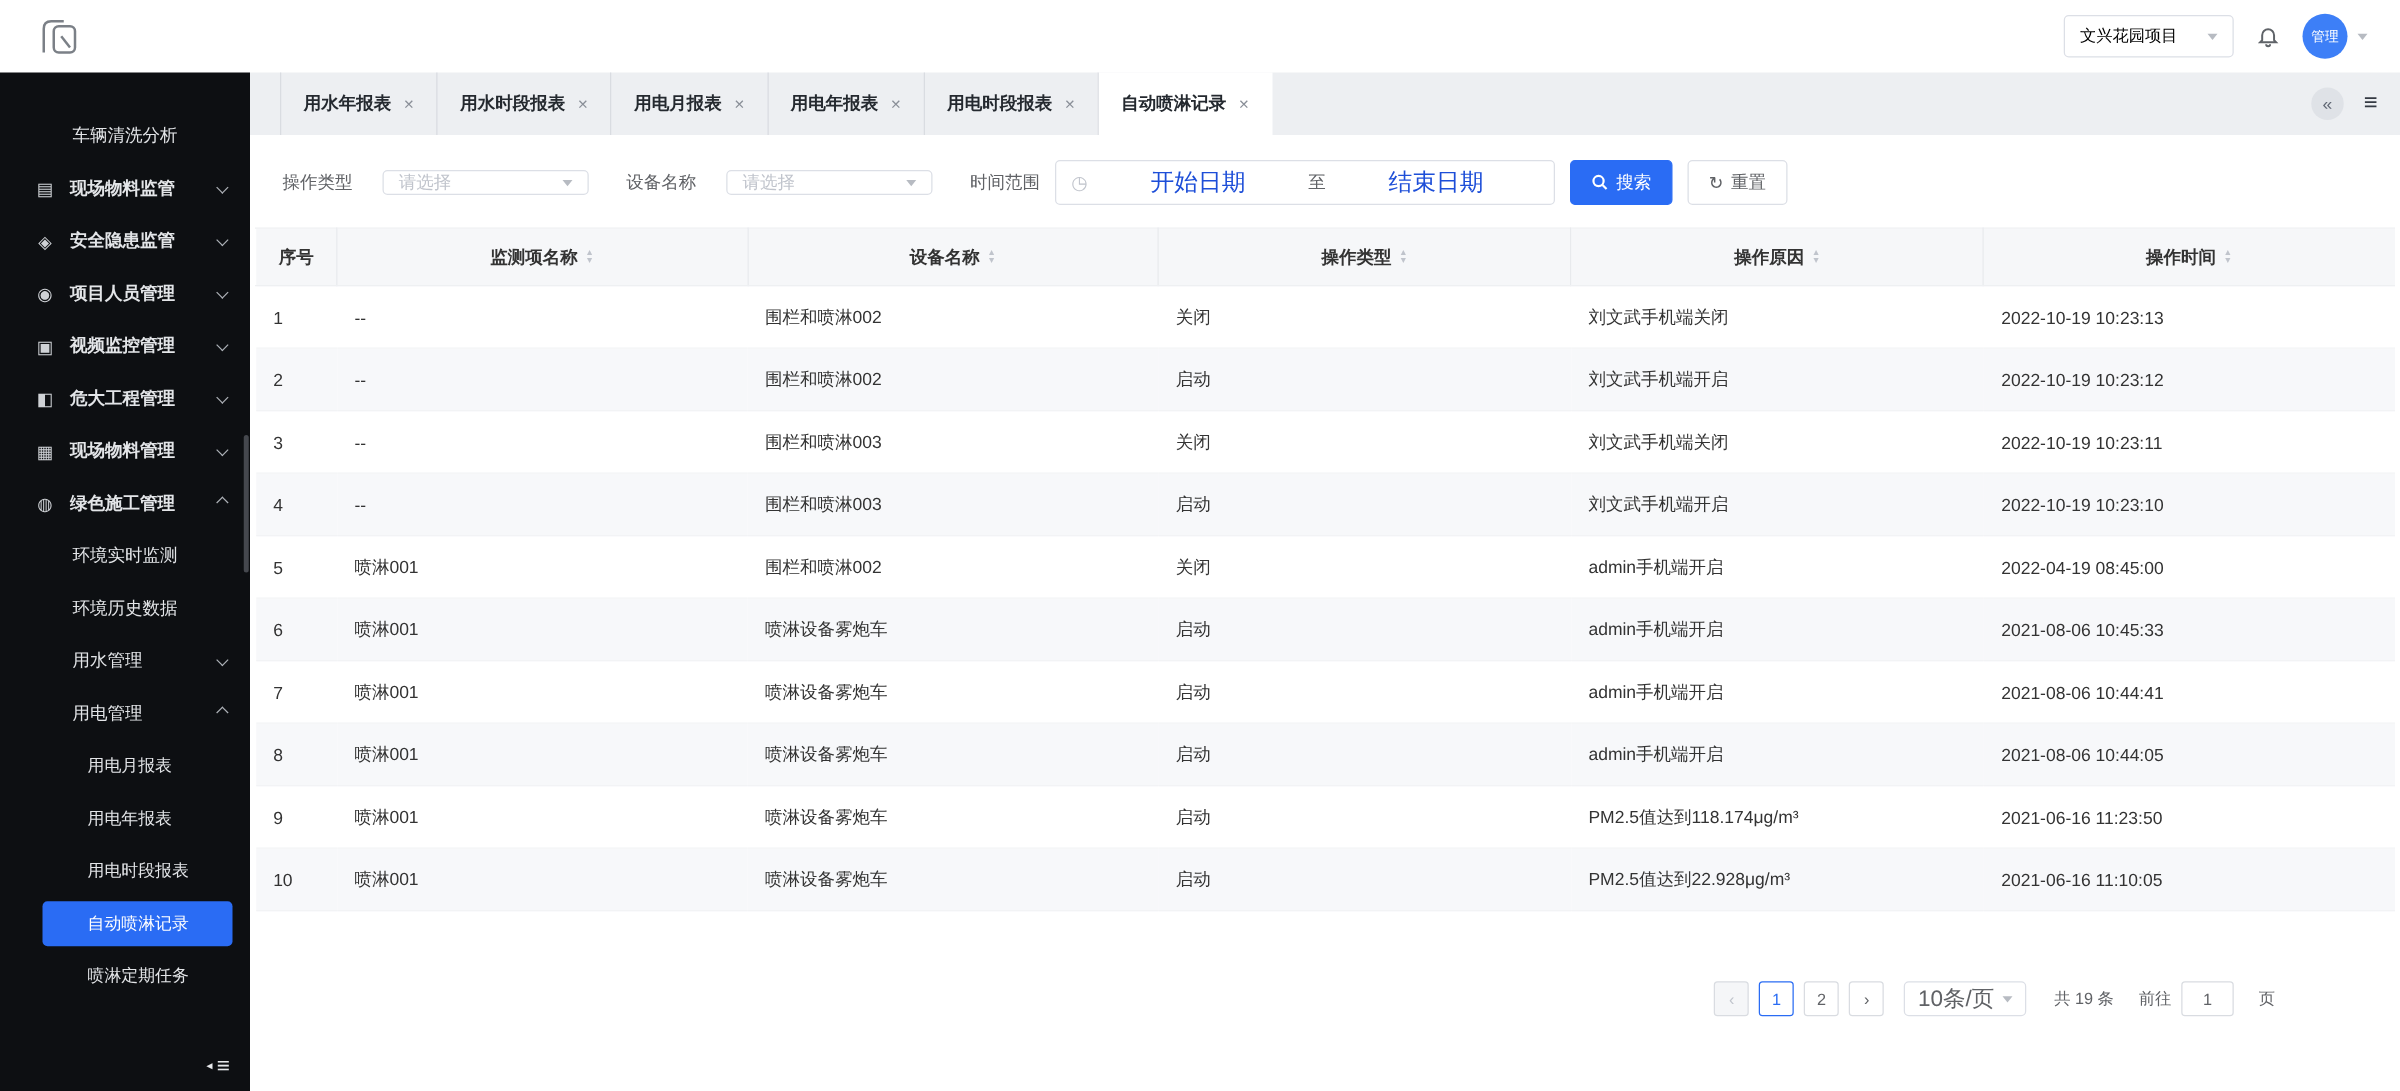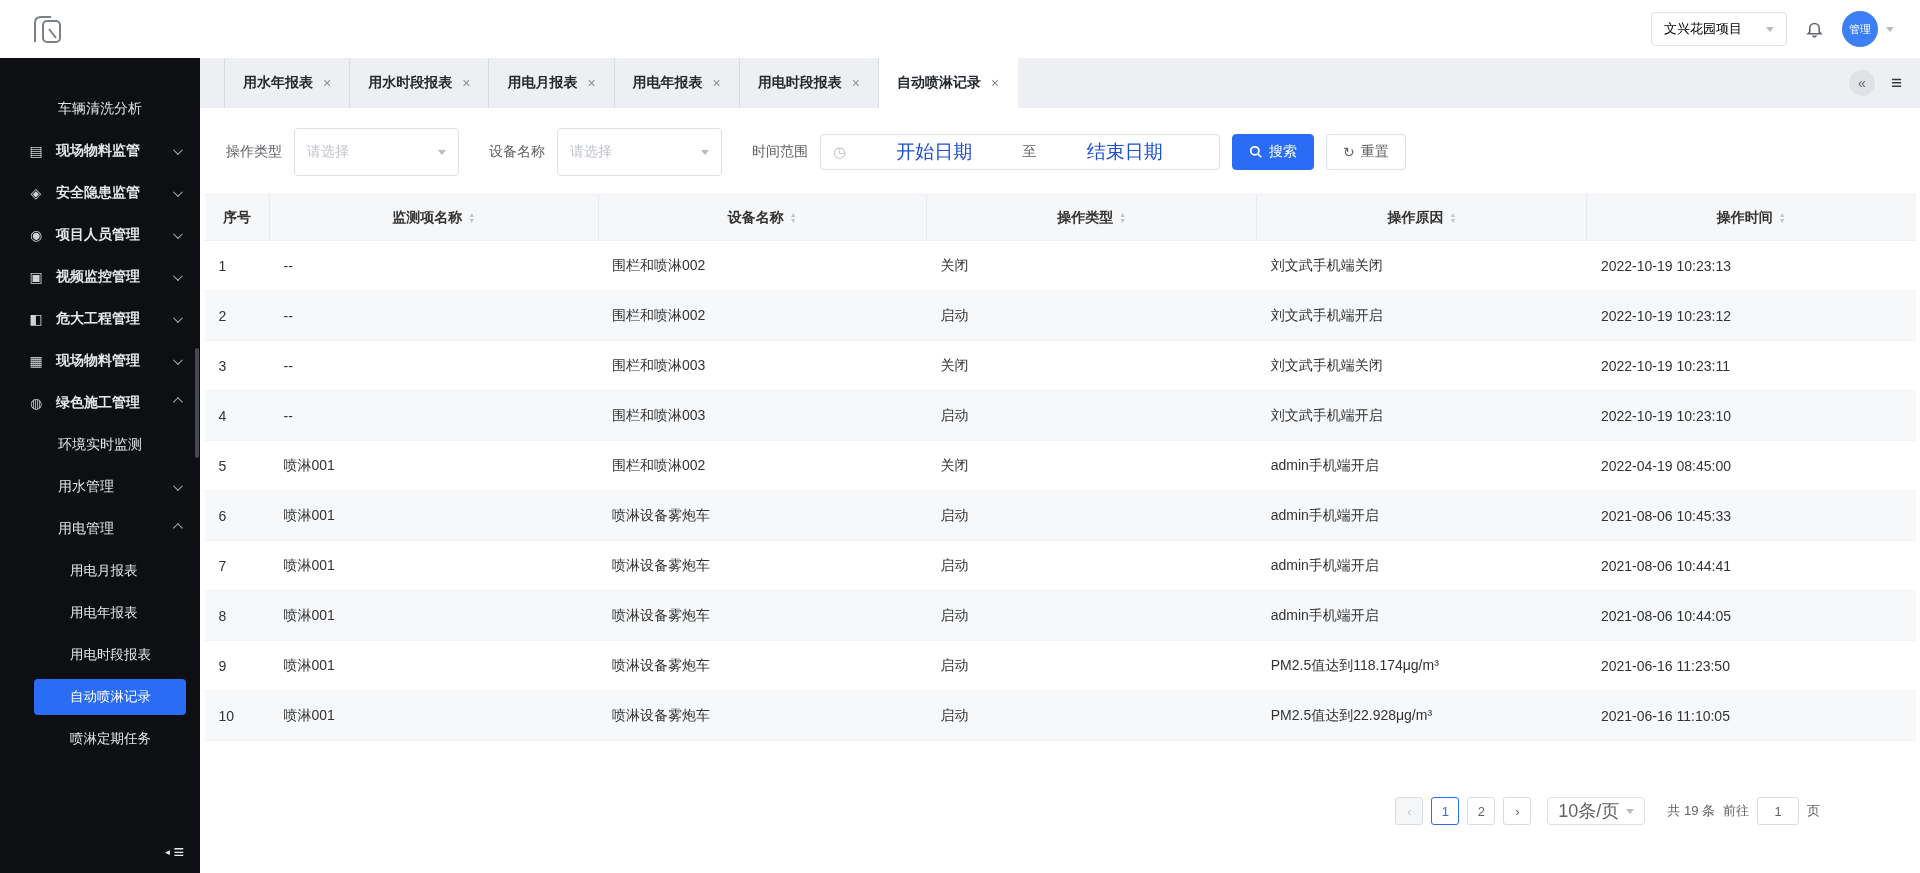--- a/index.html
+++ b/index.html
@@ -56,22 +56,22 @@
   .circle-btn { width:26px; height:26px; border-radius:50%; background:#dfe2e7; color:#5f6673;
     display:flex; align-items:center; justify-content:center; font-size:14px; cursor:pointer; }
   .menu-btn { font-size:19px; color:#343a43; cursor:pointer; }
 
   .content { flex:1; padding:0 4px; display:flex; flex-direction:column; }
 
   
   .filters { display:flex; align-items:center; padding:20px 22px 18px; }
   .flabel { color:#606266; font-size:14px; margin-right:12px; white-space:nowrap; }
   .flabel + .flabel, .group-gap { margin-left:30px; }
-  .select { width:165px; height:48px; border:1px solid #dcdfe6; border-radius:4px; background:#fff;
-    display:flex; align-items:center; justify-content:space-between; padding:0 12px; cursor:pointer; }
+  .select { width:165px; height:20px; border:1px solid #dcdfe6; border-radius:4px; background:#fff;
+    display:flex; align-items:center; justify-content:space-between; padding:0 12px; cursor:pointer;margin-left:12px; }
   .placeholder { color:#c0c4cc; font-size:14px; }
   .daterange { width:400px; height:36px; border:1px solid #dcdfe6; border-radius:4px; background:#fff;
     display:flex; align-items:center; padding:0 12px; gap:6px; cursor:pointer; }
   .clock { color:#c0c4cc; font-size:15px; }
   .ph { color:#1d4ed8; font-size:19px; flex:1; text-align:center; }
   .to { color:#606266; font-size:14px; }
   .btn { height:36px; border-radius:4px; border:1px solid #dcdfe6; background:#fff; color:#606266;
     font-size:14px; display:flex; align-items:center; gap:6px; padding:0 16px; margin-left:12px;
     cursor:pointer; font-family:inherit; }
   .btn.primary { background:#2a6cf4; border-color:#2a6cf4; color:#fff; margin-left:12px; }
@@ -93,21 +93,21 @@
     margin-top:56px; padding-right:96px; color:#606266; font-size:13px; }
   .pg-btn { min-width:28px; height:28px; border:1px solid #d9dce1; border-radius:3px; background:#fff;
     display:inline-flex; align-items:center; justify-content:center; color:#606266; font-size:13px;
     cursor:pointer; padding:0 4px; }
   .pg-btn.disabled { color:#c0c4cc; background:#f5f6f8; }
   .pg-btn.active { border-color:#2a6cf4; color:#2a6cf4; }
   .pg-pages { display:inline-flex; gap:8px; }
   .select.small { width:98px; height:28px; padding:0 10px; margin-left:8px; }
   .select.small .placeholder { color:#606266; font-size:18px; }
   .pg-total { margin-left:14px; }
-  .pg-goto { }
+  .pg-goto { margin-left:12px; }
   .pg-input { width:42px; height:28px; border:1px solid #d9dce1; border-radius:3px; text-align:center;
     font-size:13px; color:#606266; font-family:inherit; }
 </style>
 </head>
 <body>
 
 <div class="topbar">
   <div class="logo">
     <svg width="42" height="42" viewBox="0 0 42 42" fill="none" stroke="#7b8087" stroke-width="2">
       <path d="M9 34 L9 15 Q9 9 15 9 L25 9"></path>
@@ -172,20 +172,23 @@
           <span class="sb-label">现场物料管理</span>
           <span class="chev down"></span>
         </div>
         <div class="sb-item depth1">
           <span class="sb-icon">◍</span>
           <span class="sb-label">绿色施工管理</span>
           <span class="chev up"></span>
         </div>
         <div class="sb-item depth2">
           <span class="sb-label">环境实时监测</span>
+        </div>
+        <div class="sb-item depth2">
+          <span class="sb-label">环境历史数据</span>
         </div>
         <div class="sb-item depth2">
           <span class="sb-label">用水管理</span>
           <span class="chev down"></span>
         </div>
         <div class="sb-item depth2">
           <span class="sb-label">用电管理</span>
           <span class="chev up"></span>
         </div>
         <div class="sb-item depth3">

